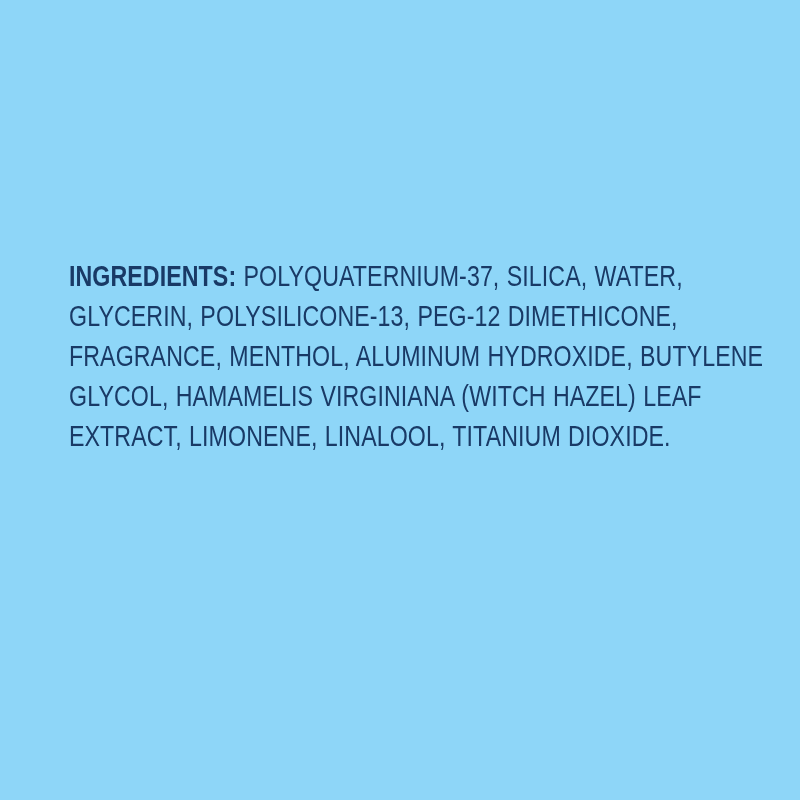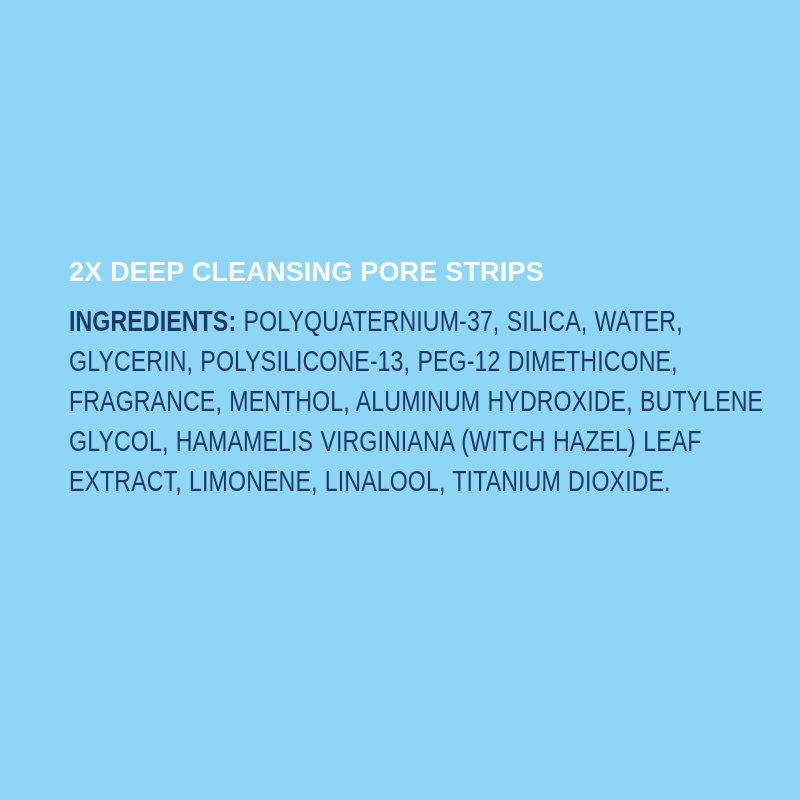--- a/index.html
+++ b/index.html
@@ -67,19 +67,18 @@
     font-weight: normal;
   }
 </style>
 </head>
 <body>
 
 <div class="panel">
 
   <div class="content-block">
 
-    <h1 class="product-title">2X DEEP CLEANSING PORE STRIPS</h1>
 
     <p class="ingredients"><span class="ingredients-label">INGREDIENTS:</span><span class="ingredients-list"> POLYQUATERNIUM-37, SILICA, WATER, GLYCERIN, POLYSILICONE-13, PEG-12 DIMETHICONE, FRAGRANCE, MENTHOL, ALUMINUM HYDROXIDE, BUTYLENE GLYCOL, HAMAMELIS VIRGINIANA (WITCH HAZEL) LEAF EXTRACT, LIMONENE, LINALOOL, TITANIUM DIOXIDE.</span></p>
 
   </div>
 
 </div>
 
 </body></html>

